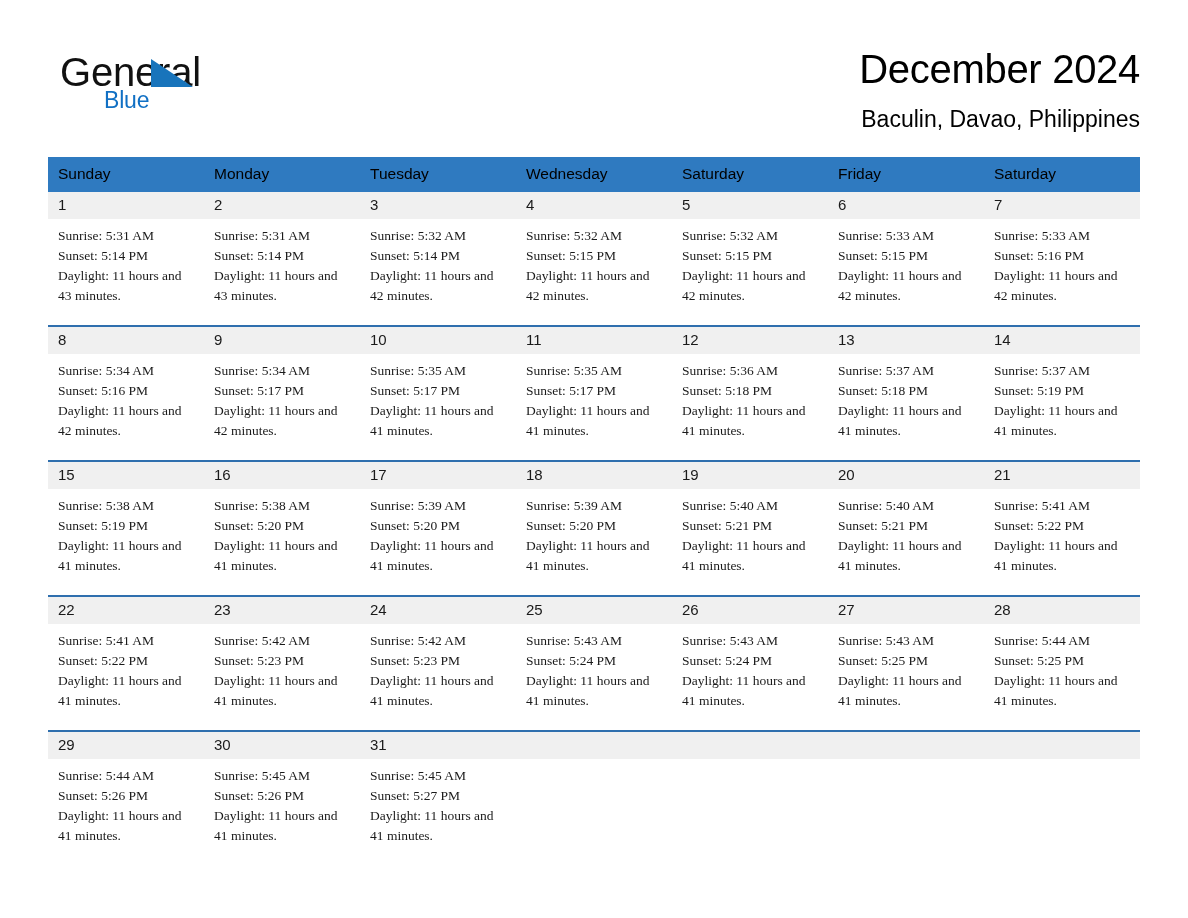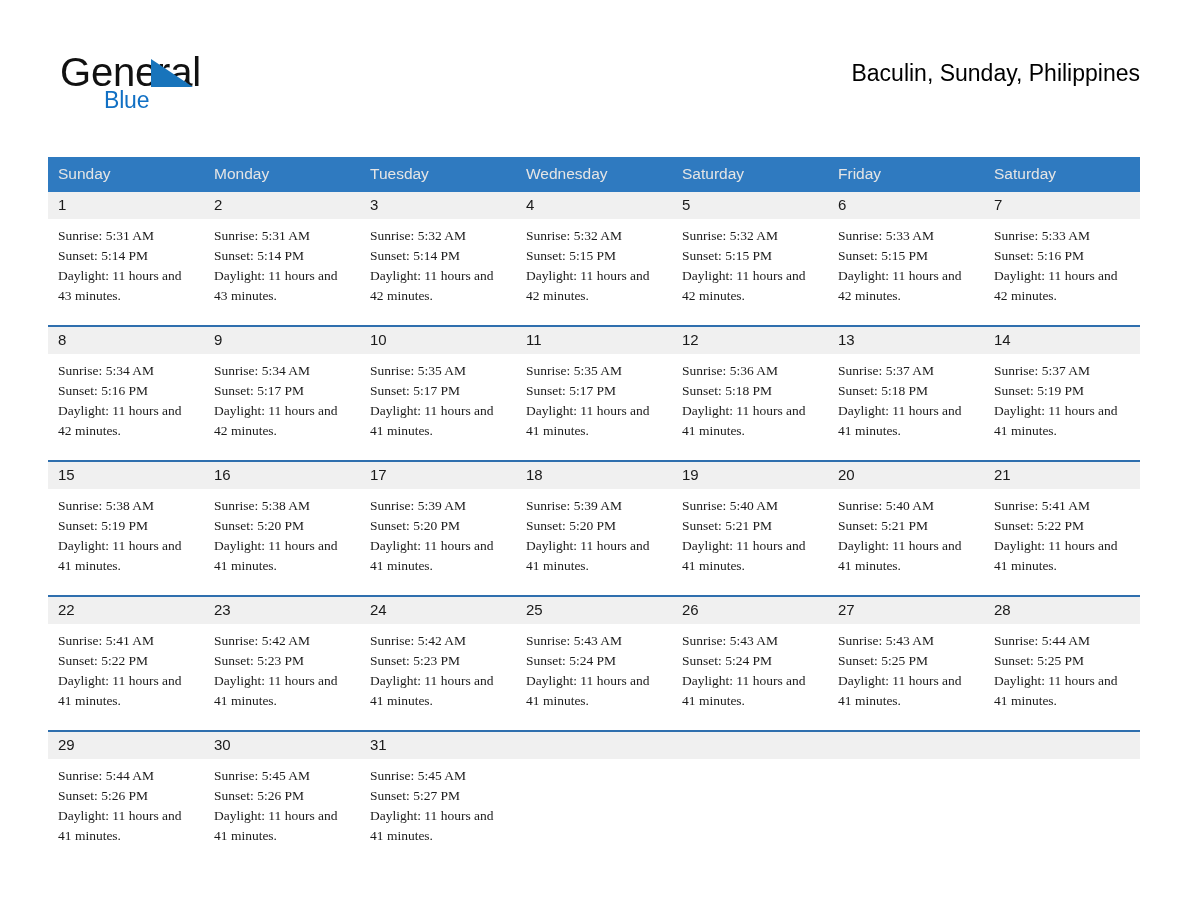--- a/index.html
+++ b/index.html
@@ -91,21 +91,21 @@
     position: absolute;
     left: 48px;
     top: 157px;
     width: 1092px;
     border-collapse: collapse;
     table-layout: fixed;
   }
 
   .calendar th {
     background: #2f7ac0;
-    color: #e5e5e5;
+    color: #000000;
     font-size: 15.5px;
     font-weight: 400;
     text-align: left;
     padding: 8px 0 9px 10px;
     width: 156px;
     box-sizing: border-box;
   }
 
   .week-row > td {
     padding: 0;
@@ -159,21 +159,22 @@
 
     <div class="logo">
       <span class="logo-row1">
         <span>General</span>
         <span class="logo-tri"></span>
       </span>
       <span class="logo-row2">Blue</span>
     </div>
 
     <div class="title-block">
-      <div class="cal-subtitle">Baculin, Sunday, Philippines</div>
+      <div class="cal-title">December 2024</div>
+      <div class="cal-subtitle">Baculin, Davao, Philippines</div>
     </div>
 
   </div>
 
   <table class="calendar">
     <thead>
       <tr>
         <th>Sunday</th>
         <th>Monday</th>
         <th>Tuesday</th>

